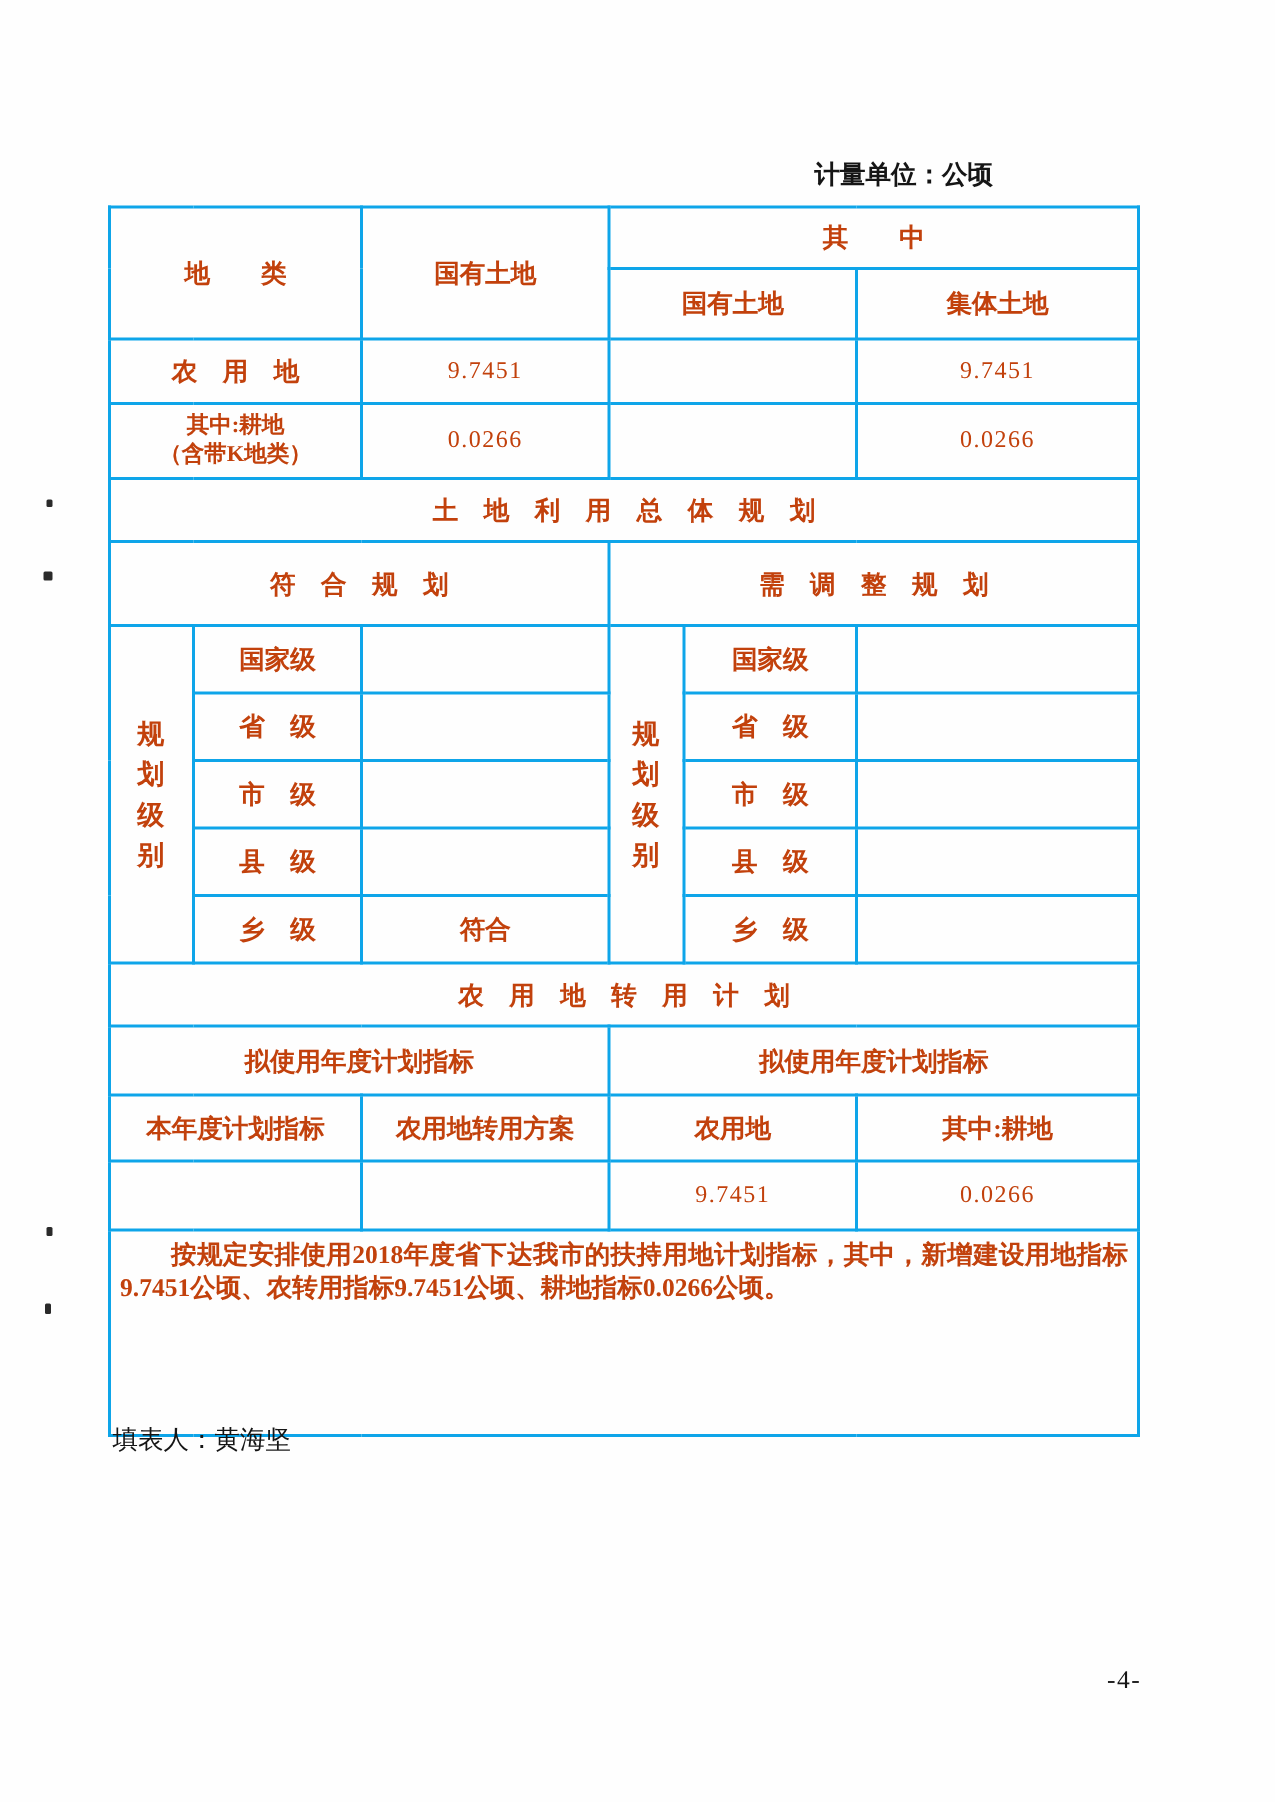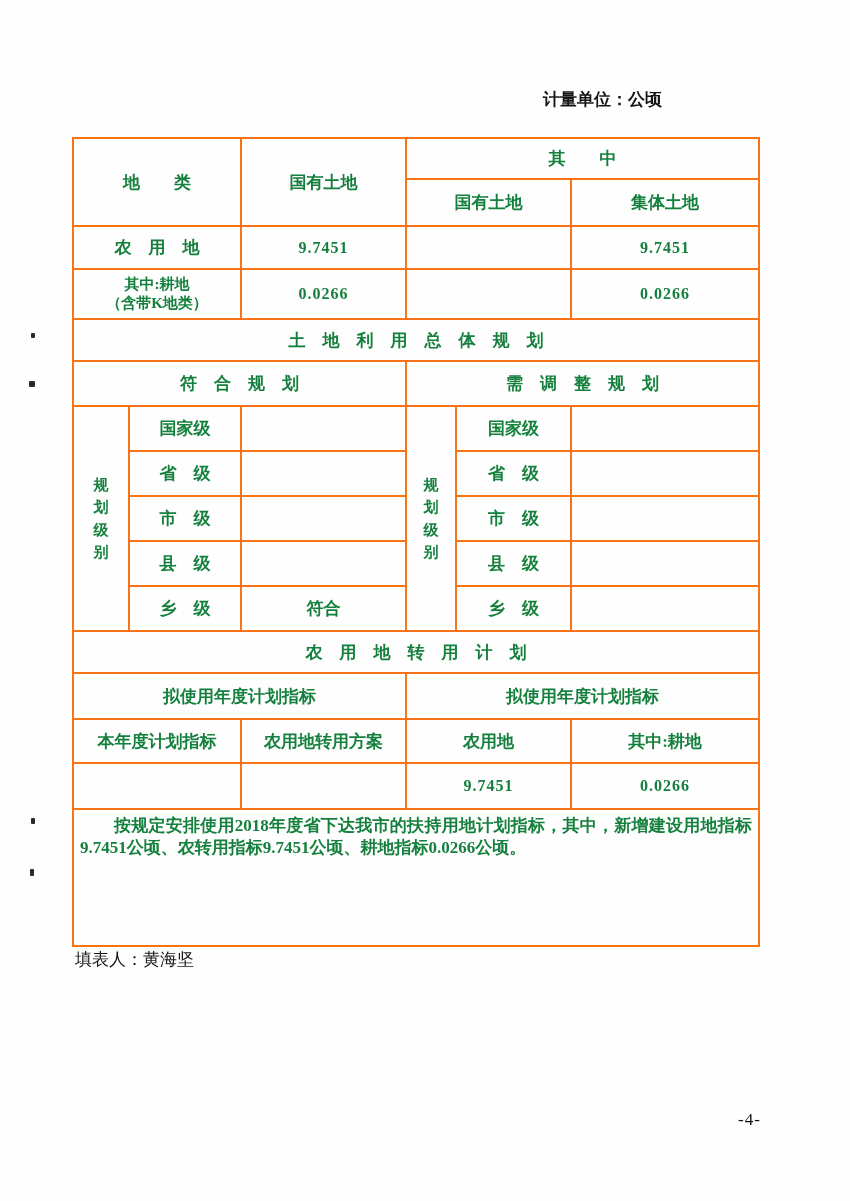--- a/index.html
+++ b/index.html
@@ -7,39 +7,39 @@
   .page {
     position:relative; width:850px; height:1201px;
     background:#fefefe; margin:0 auto; overflow:hidden;
     font-family:"Liberation Serif", serif; color:#151515;
   }
   .doc-title {
     position:absolute; left:312px; top:64px;
     font-size:23px; font-weight:bold; letter-spacing:1px;
   }
   .unit-label {
-    position:absolute; left:543px; top:88px;
+    position:absolute; left:543px; top:105px;
     font-size:17px; font-weight:bold;
   }
   table.form-table {
     position:absolute; left:72px; top:137px; width:686px;
     border-collapse:collapse; table-layout:fixed;
   }
   td {
-    border:2px solid #f97316;
+    border:2px solid #0ea5e9;
     text-align:center; vertical-align:middle;
-    font-size:17px; font-weight:bold; color:#15803d;
+    font-size:17px; font-weight:bold; color:#c2410c;
     padding:0; overflow:hidden;
   }
-  td.num { font-weight:bold; font-size:16px; letter-spacing:1px; }
+  td.num { font-weight:normal; font-size:16px; letter-spacing:1px; }
   td.section { font-size:17px;border-radius:13px; }
   .two-line { font-size:15px; line-height:1.25; }
   .vert {
-    display:inline-block; width:19px; font-size:15px;
-    line-height:1.5; word-break:break-all; text-align:center;
+    display:inline-block; width:19px; font-size:18px;
+    line-height:1.5; word-break:break-all; text-align:left;
   }
   td.note-cell {
     text-align:left; vertical-align:top;
     padding:5px 6px 0 6px;
   }
   .note-text {
     font-size:17px; font-weight:bold; line-height:1.32;
     text-indent:2em; text-align:justify;
   }
   .filler {
@@ -99,21 +99,21 @@
         </div>
       </td>
       <td class="num">0.0266</td>
       <td colspan="2" class="num"></td>
       <td class="num">0.0266</td>
     </tr>
 
     <tr style="height:42px">
       <td colspan="6" class="section">土　地　利　用　总　体　规　划</td>
     </tr>
-    <tr style="height:45px">
+    <tr style="height:56px">
       <td colspan="3">符　合　规　划</td>
       <td colspan="3">需　调　整　规　划</td>
     </tr>
 
     <tr style="height:45px">
       <td rowspan="5">
         <span class="vert">规划级别</span>
       </td>
       <td>国家级</td>
       <td></td>

